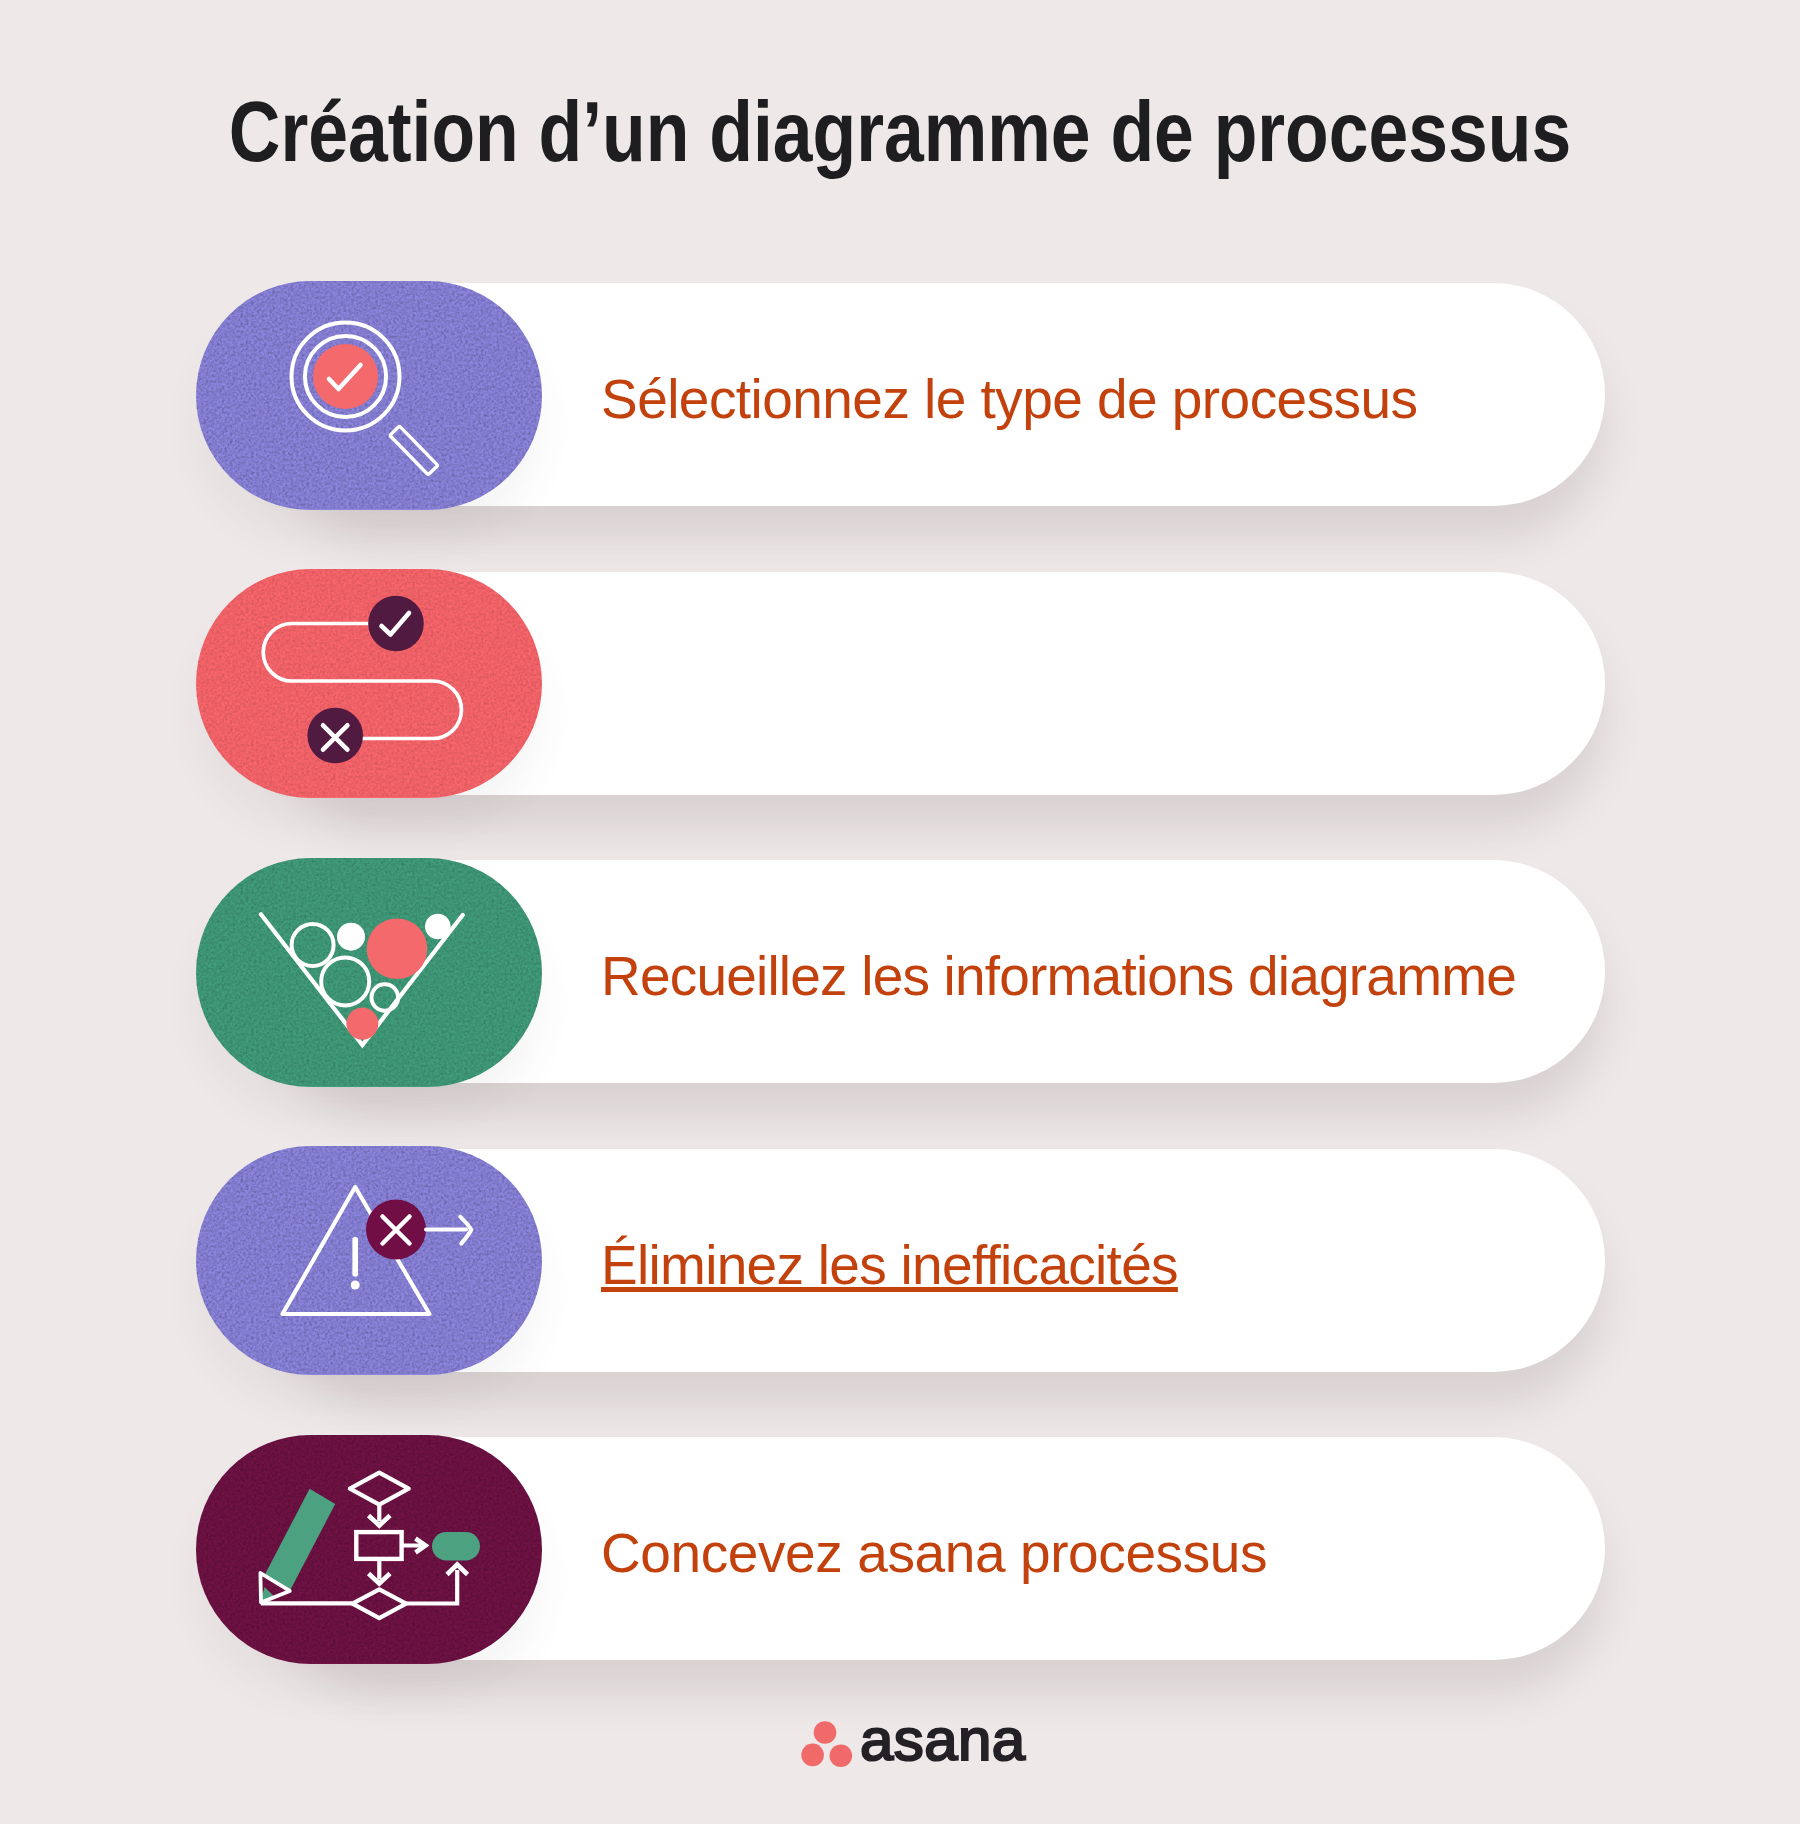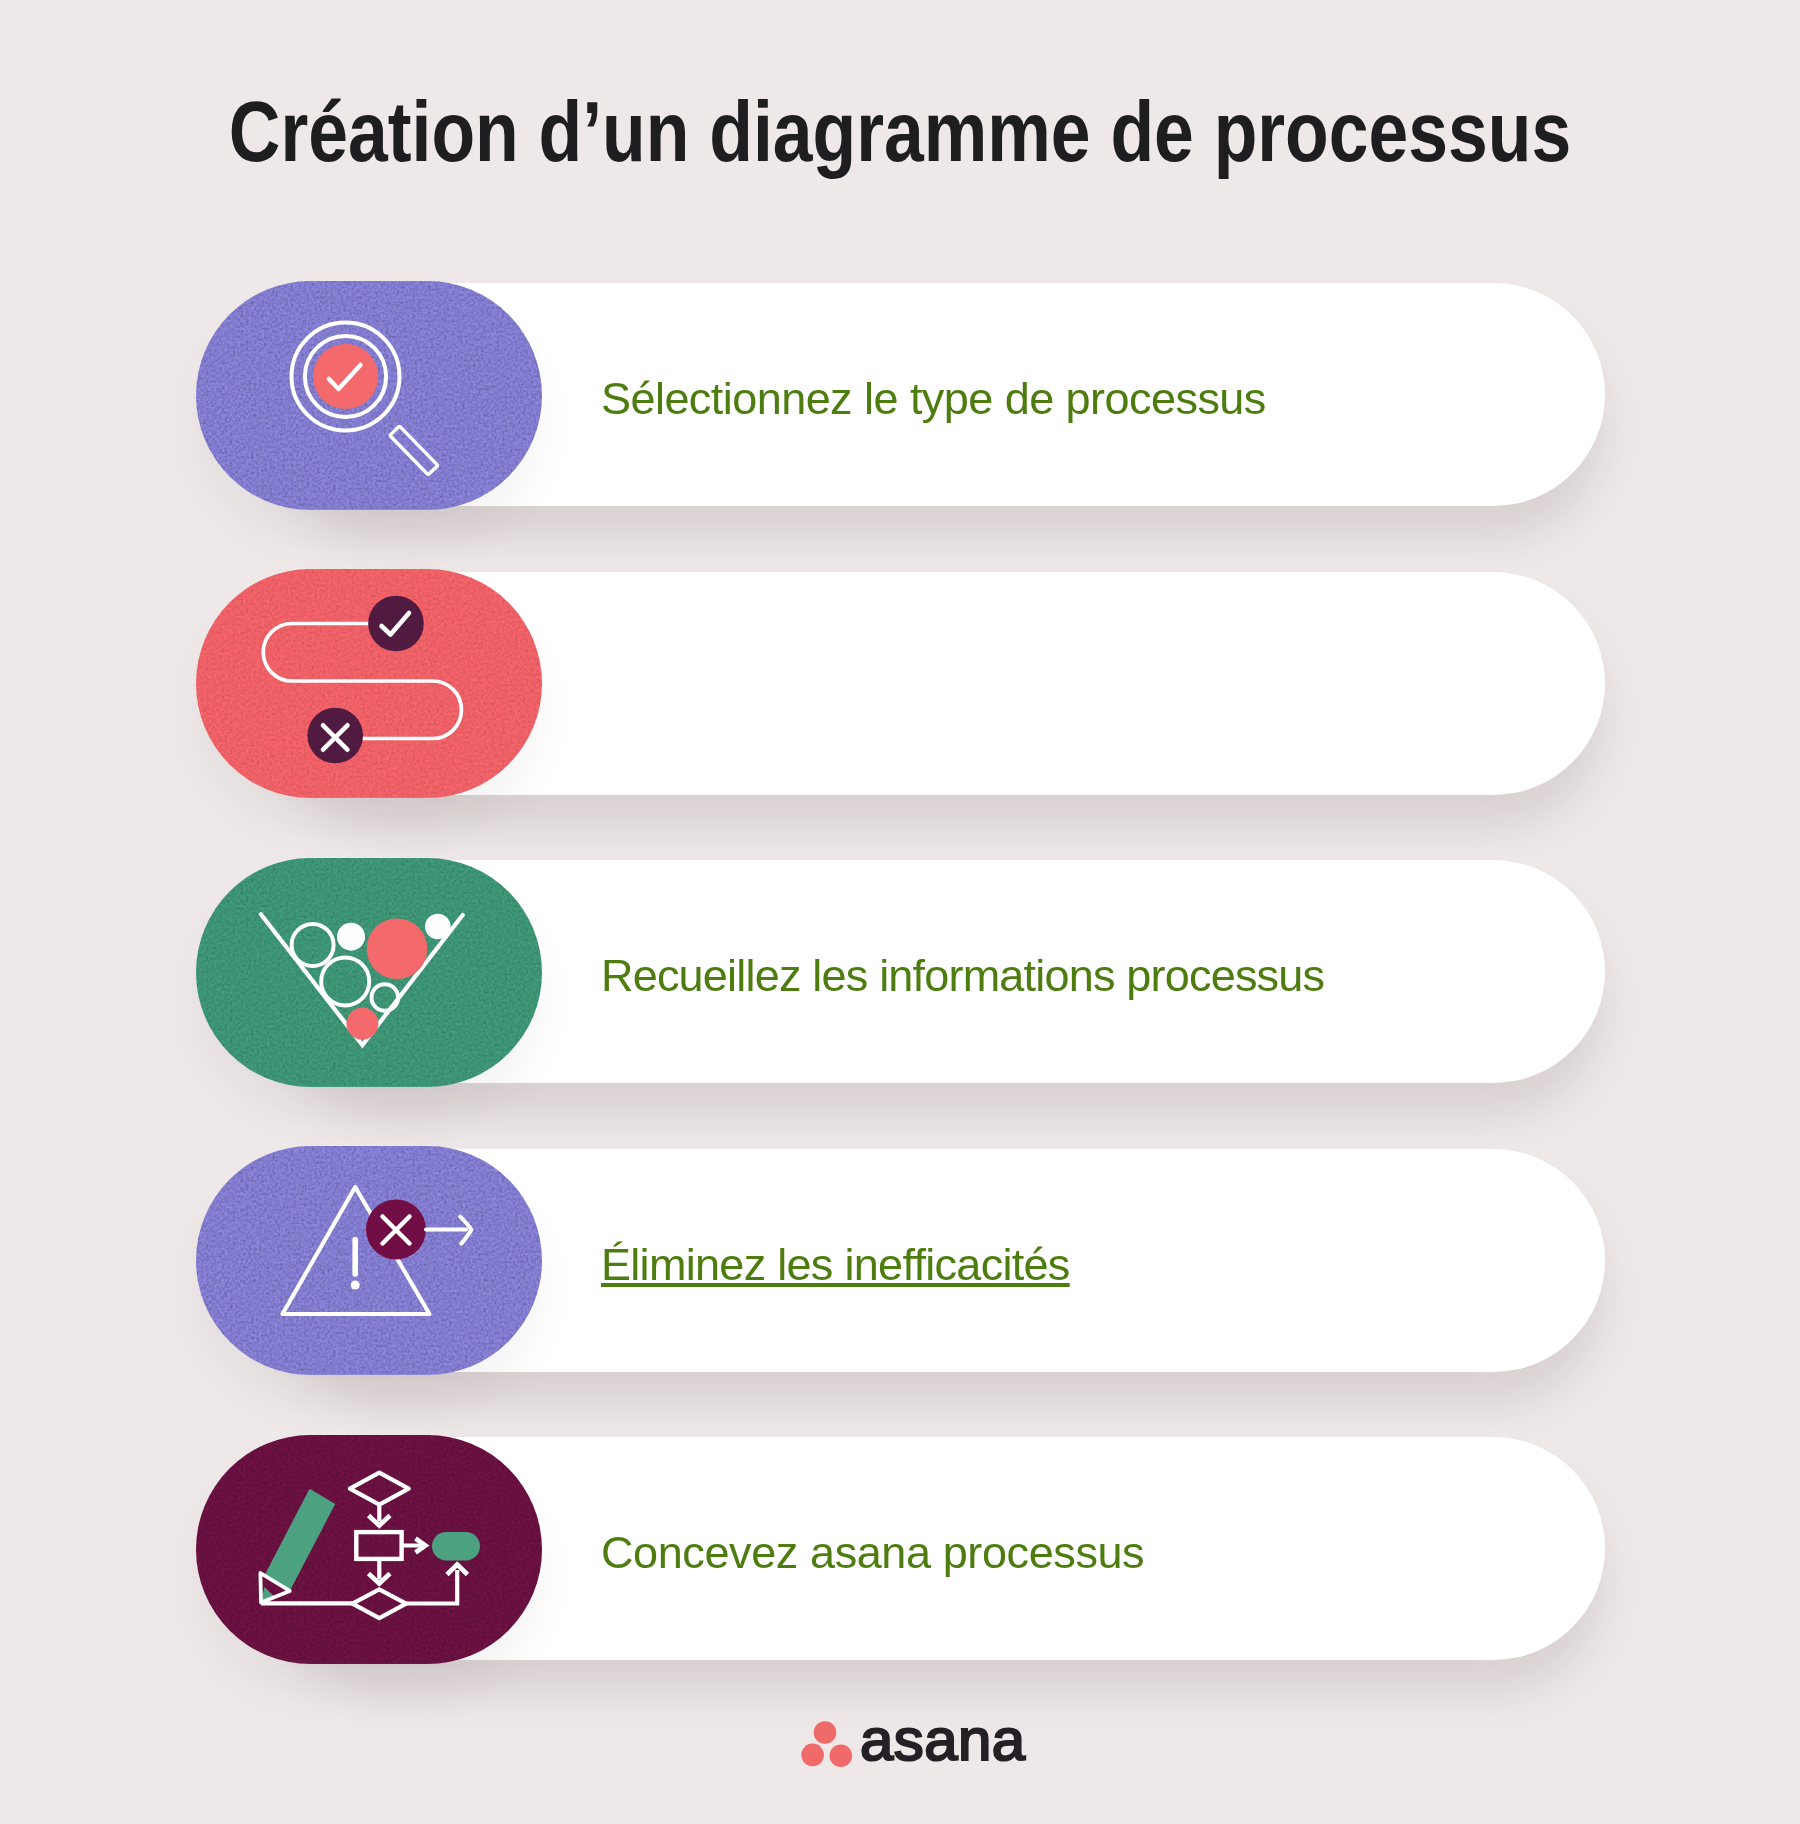--- a/index.html
+++ b/index.html
@@ -7,21 +7,21 @@
        background:#EEE8E8;font-family:"Liberation Sans",sans-serif;}
   .title{position:absolute;left:0;top:79.5px;width:1800px;text-align:center;
          font-size:86px;font-weight:bold;color:#1E1D20;letter-spacing:0px;line-height:1.2;
          transform:scaleX(0.831);transform-origin:900px 0;}
   .row{position:absolute;left:270px;width:1335px;height:229px;}
   .white{position:absolute;left:0;top:2px;width:100%;height:223px;background:#fff;
          border-radius:111.5px;box-shadow:0 34px 40px -2px rgba(98,78,78,0.15);}
   .cpill{position:absolute;left:-74px;top:-0.5px;width:346px;height:229px;border-radius:114.5px;overflow:hidden;
          box-shadow:0 30px 36px rgba(98,78,78,0.06);}
   .label{position:absolute;left:331px;top:4px;height:228px;display:flex;align-items:center;
-         font-size:45px;color:#4d7c0f;white-space:nowrap;}
+         font-size:55px;color:#c2410c;white-space:nowrap;}
   .logo{position:absolute;left:0;top:1693px;width:1800px;height:100px;padding-left:14px;}
 </style>
 </head>
 <body>
 <div class="title">Création d’un diagramme de processus</div>
 
 <div class="row" style="top:281px;">
   <div class="white"></div>
   <div class="cpill" style="background:#8C85DE;">
     <svg width="346" height="228" viewBox="0 0 346 228" fill="none">
@@ -65,21 +65,21 @@
       <path d="M64.9 56.3 L166.4 187 L266.7 57" stroke="#fff" stroke-width="4.2" stroke-linecap="round"></path>
       <circle cx="116.6" cy="87" r="21" stroke="#fff" stroke-width="4"></circle>
       <circle cx="155" cy="78.7" r="14" fill="#fff"></circle>
       <circle cx="201" cy="90.8" r="30.3" fill="#F4696B"></circle>
       <circle cx="241.8" cy="68.5" r="12.8" fill="#fff"></circle>
       <circle cx="149.2" cy="123.4" r="24" stroke="#fff" stroke-width="4"></circle>
       <circle cx="188.8" cy="139.5" r="13.3" stroke="#fff" stroke-width="4"></circle>
       <circle cx="166.4" cy="165.6" r="16" fill="#F4696B"></circle>
     </svg>
   </div>
-  <div class="label" style="letter-spacing:-0.8px;">Recueillez les informations processus</div>
+  <div class="label" style="letter-spacing:-0.8px;">Recueillez les informations diagramme</div>
 </div>
 
 <div class="row" style="top:1146.5px;">
   <div class="white"></div>
   <div class="cpill" style="background:#8C85DE;">
     <svg width="346" height="228" viewBox="0 0 346 228" fill="none">
       <rect x="0" y="0" width="346" height="228" fill="#000" filter="url(#grain)" opacity="0.24"></rect>
       <path d="M159.2 41 L86.5 168 H233.5 Z" stroke="#fff" stroke-width="4.1" stroke-linejoin="round"></path>
       <path d="M159.2 93.5 V128" stroke="#fff" stroke-width="5.6" stroke-linecap="round"></path>
       <circle cx="159.2" cy="139" r="4.5" fill="#fff"></circle>

